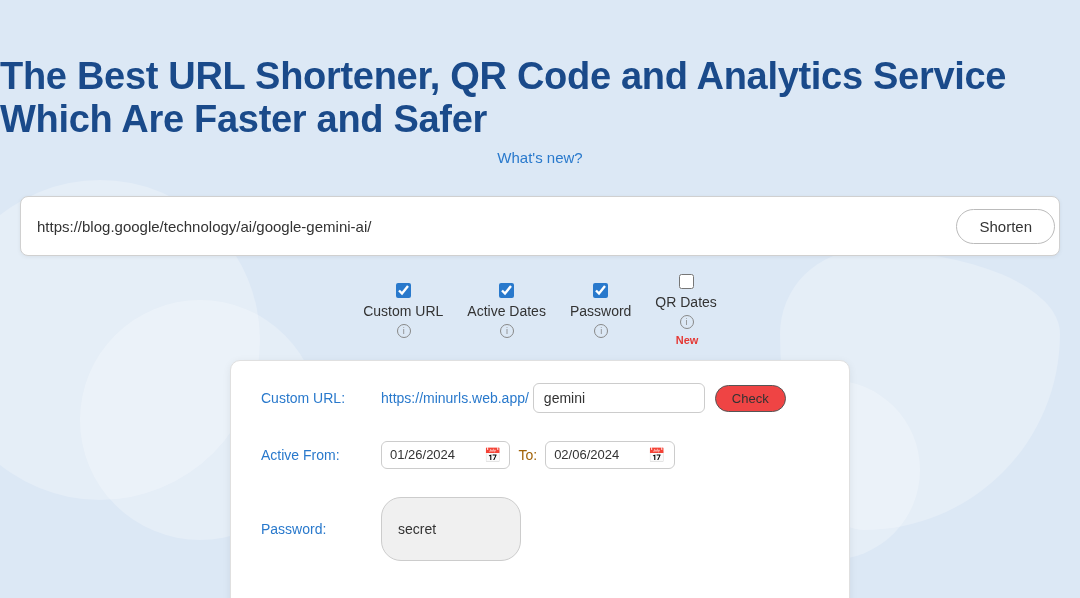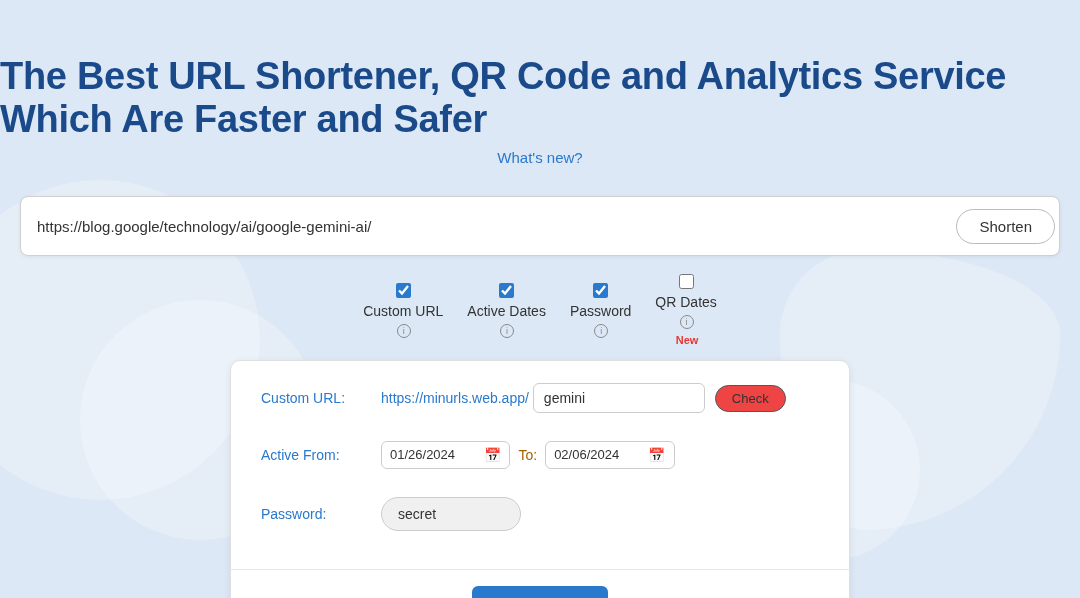--- a/index.html
+++ b/index.html
@@ -234,21 +234,21 @@
 
     .to-label {
       font-size: 14px;
       color: #a16207;
       margin: 16px 8px;
     }
 
     .password-input {
       border: 1px solid #ccc;
       border-radius: 20px;
-      padding: 8px 16px;
+      padding: 23px 16px;
       font-size: 14px;
       color: #333;
       width: 140px;
       outline: none;
       background: #f0f0f0;
     }
 
     .panel-divider {
       border: none;
       border-top: 1px solid #e8e8e8;

